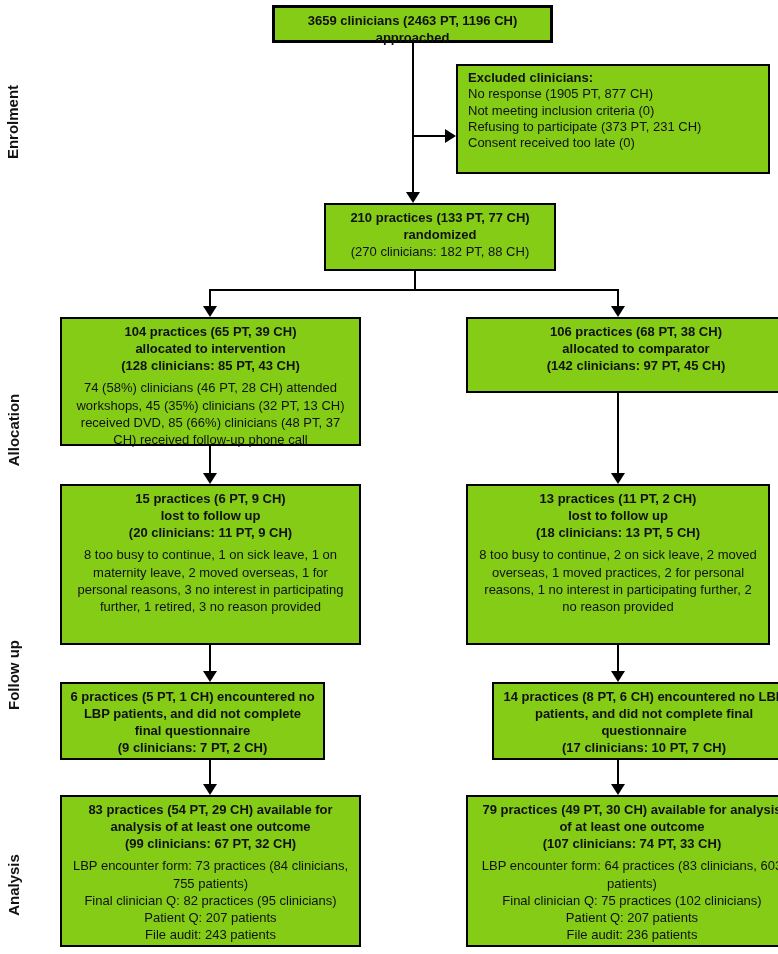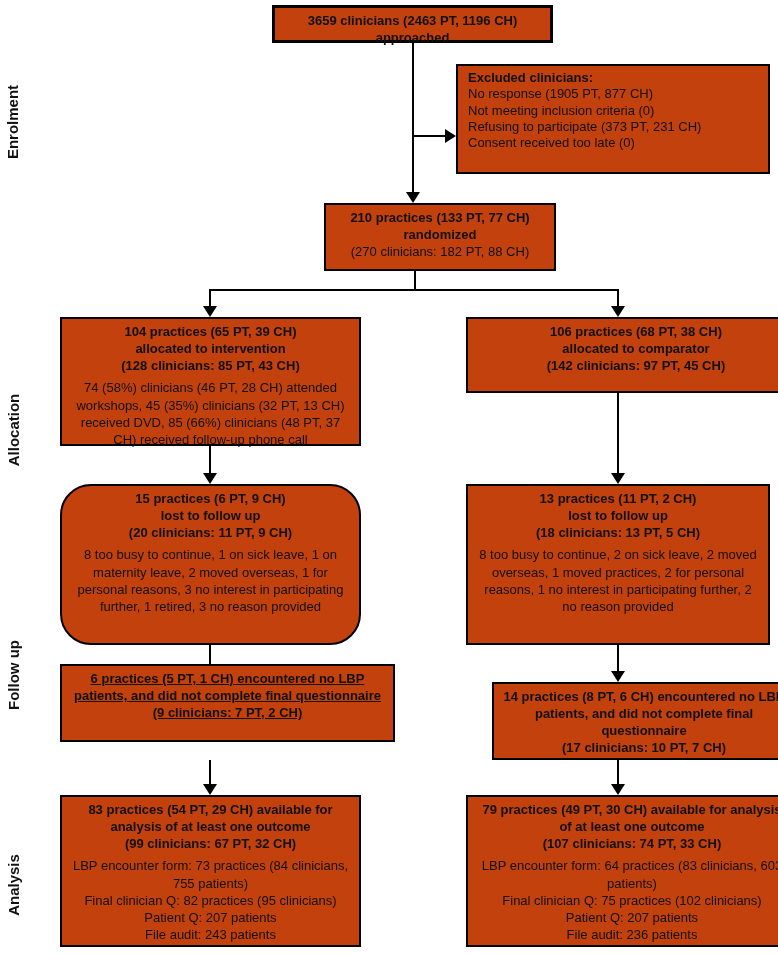--- a/index.html
+++ b/index.html
@@ -3,21 +3,21 @@
 <meta charset="utf-8">
 <style>
   html,body { margin:0; padding:0; background:#ffffff; }
   .canvas {
     position:relative; width:778px; height:954px; background:#ffffff;
     font-family:"Liberation Sans", sans-serif; color:#111;
     overflow:hidden;
   }
   .box {
     position:absolute; box-sizing:border-box;
-    border:2px solid #000; background:#c2410c;
+    border:2px solid #000; background:#84cc16;
     font-size:13px; line-height:1.32; text-align:center;
     padding:4px 8px;
   }
   .box-thick { border-width:3px; }
   .left-align { text-align:left; padding-left:10px; }
   .bold { font-weight:bold; }
   .detail { margin-top:5px; }
   .ln { position:absolute; background:#000; }
   .arr-down {
     position:absolute; width:0; height:0;
@@ -97,35 +97,35 @@
     <div class="bold">(128 clinicians: 85 PT, 43 CH)</div>
     <div class="detail">74 (58%) clinicians (46 PT, 28 CH) attended workshops, 45 (35%) clinicians (32 PT, 13 CH) received DVD, 85 (66%) clinicians (48 PT, 37 CH) received follow-up phone call</div>
   </div>
 
   <div class="box" style="left:466px; top:317px; width:340px; height:76px;">
     <div class="bold">106 practices (68 PT, 38 CH)</div>
     <div class="bold">allocated to comparator</div>
     <div class="bold">(142 clinicians: 97 PT, 45 CH)</div>
   </div>
 
-  <div class="box" style="left:60px; top:484px; width:301px; height:161px;border-radius:31px;">
+  <div class="box" style="left:60px; top:484px; width:301px; height:161px;">
     <div class="bold">15 practices (6 PT, 9 CH)</div>
     <div class="bold">lost to follow up</div>
     <div class="bold">(20 clinicians: 11 PT, 9 CH)</div>
     <div class="detail">8 too busy to continue, 1 on sick leave, 1 on maternity leave, 2 moved overseas, 1 for personal reasons, 3 no interest in participating further, 1 retired, 3 no reason provided</div>
   </div>
 
   <div class="box" style="left:466px; top:484px; width:304px; height:161px;">
     <div class="bold">13 practices (11 PT, 2 CH)</div>
     <div class="bold">lost to follow up</div>
     <div class="bold">(18 clinicians: 13 PT, 5 CH)</div>
     <div class="detail">8 too busy to continue, 2 on sick leave, 2 moved overseas, 1 moved practices, 2 for personal reasons, 1 no interest in participating further, 2 no reason provided</div>
   </div>
 
-  <div class="box" style="left:60px; top:664px; width:335px; height:78px;text-decoration:underline;">
+  <div class="box" style="left:60px; top:682px; width:265px; height:78px;">
     <div class="bold">6 practices (5 PT, 1 CH) encountered no LBP patients, and did not complete final questionnaire</div>
     <div class="bold">(9 clinicians: 7 PT, 2 CH)</div>
   </div>
 
   <div class="box" style="left:466px; top:682px; width:304px; height:78px;margin-left:26px;">
     <div class="bold">14 practices (8 PT, 6 CH) encountered no LBP patients, and did not complete final questionnaire</div>
     <div class="bold">(17 clinicians: 10 PT, 7 CH)</div>
   </div>
 
   <div class="box" style="left:60px; top:795px; width:301px; height:152px;">

